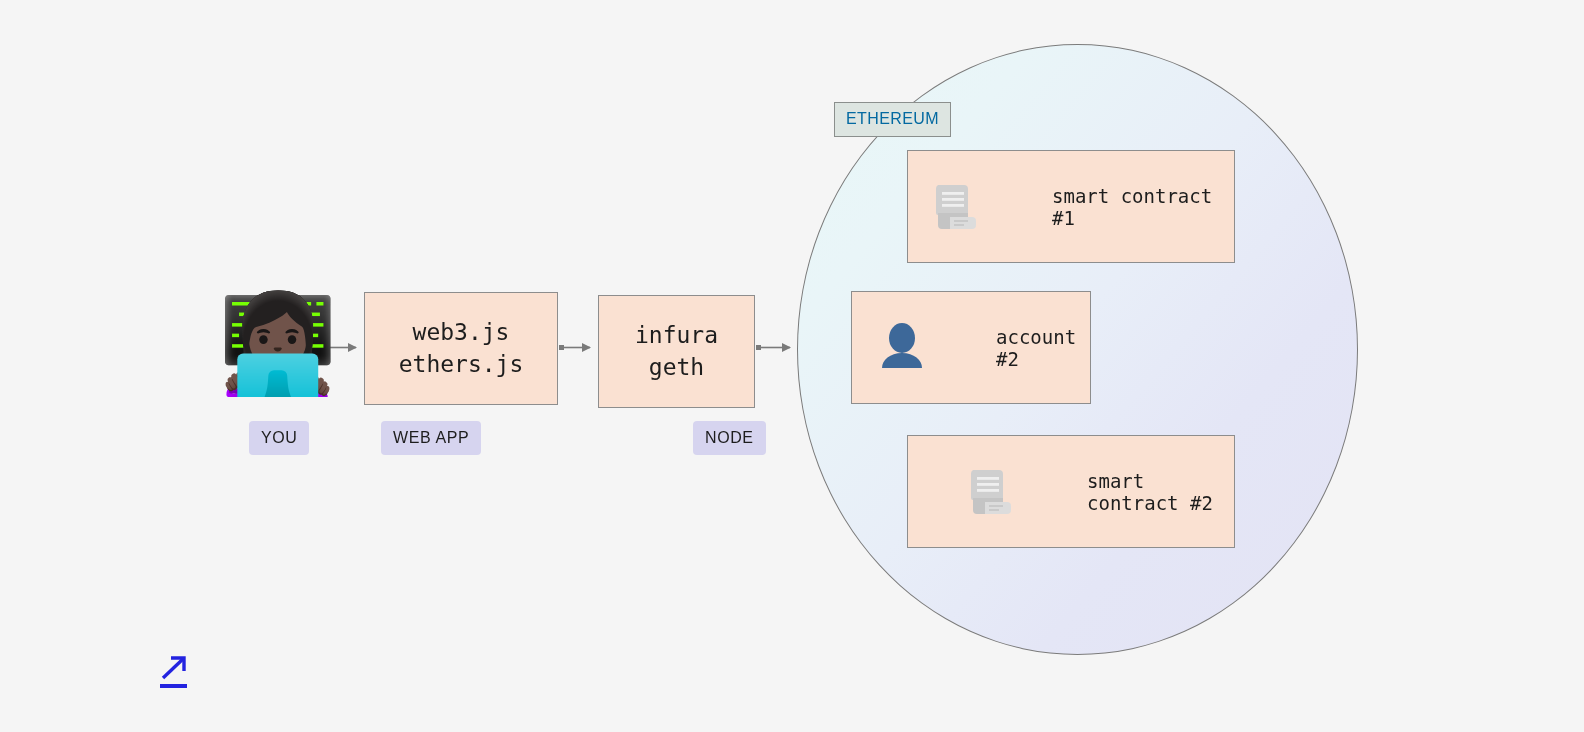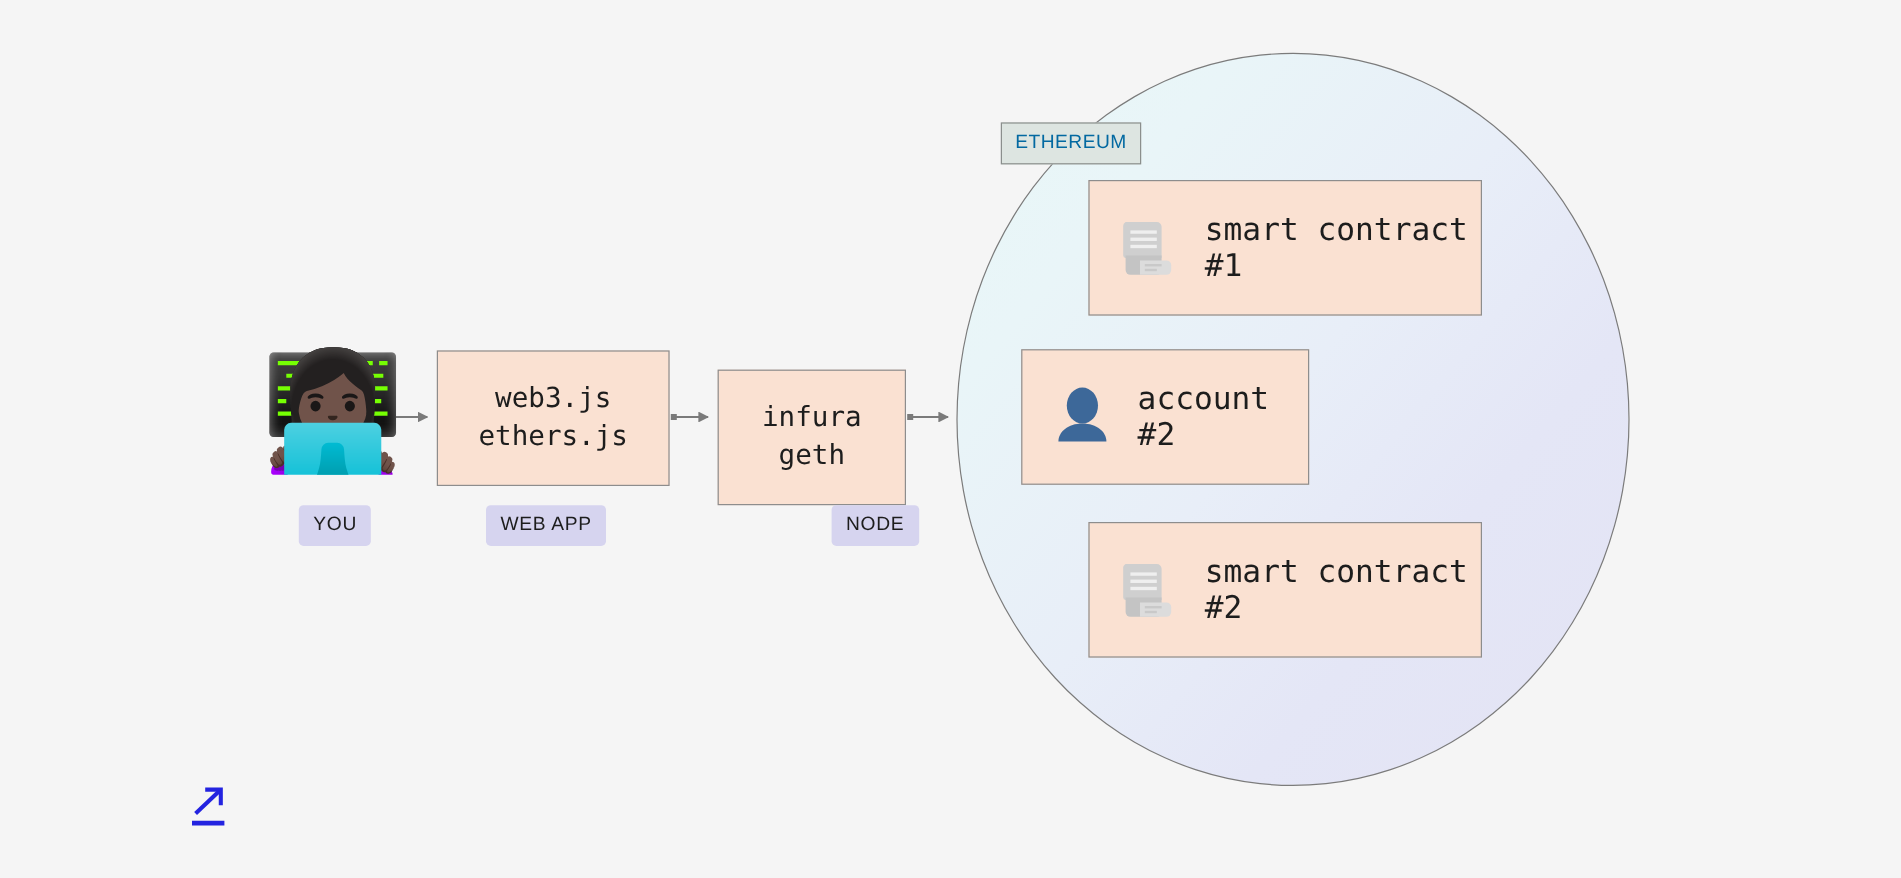--- a/index.html
+++ b/index.html
@@ -70,38 +70,39 @@
     justify-content: center;
     font-family: "DejaVu Sans Mono", "Liberation Mono", monospace;
     font-size: 23px;
     color: #1d1d1d;
     line-height: 1.35;
     text-align: center;
     white-space: pre-line;
   }
 
   .node-webapp { left: 364px; top: 292px; width: 194px; height: 113px; }
-  .node-node   { left: 598px; top: 308px; width: 157px; height: 113px; }
+  .node-node   { left: 598px; top: 295px; width: 157px; height: 113px; }
 
   
   .eth-item {
     position: absolute;
     background: #fae1d2;
     border: 1px solid #8d8d8d;
     box-sizing: border-box;
     display: flex;
     align-items: center;
     font-family: "DejaVu Sans Mono", "Liberation Mono", monospace;
-    font-size: 26px;
+    font-size: 19px;
     color: #1d1d1d;
+    gap: 48px;
   }
   .eth-item .label { margin-left: 18px; }
   .eth-sc1  { left: 907px; top: 150px; width: 328px; height: 113px; }
   .eth-acc1 { left: 851px; top: 291px; width: 240px; height: 113px; }
-  .eth-sc2  { left: 907px; top: 435px; width: 328px; height: 113px; }
+  .eth-sc2  { left: 907px; top: 435px; width: 328px; height: 113px; padding-left: 35px; }
 
   .icon-slot {
     width: 56px;
     height: 56px;
     margin-left: 22px;
     flex: 0 0 auto;
     position: relative;
   }
 
   
@@ -113,21 +114,21 @@
     font-size: 16px;
     letter-spacing: 0.6px;
     height: 34px;
     display: flex;
     align-items: center;
     justify-content: center;
     padding: 0 12px;
     box-sizing: border-box;
   }
   .tag-you    { left: 249px; top: 421px; min-width: 48px; }
-  .tag-webapp { left: 405px; top: 421px; min-width: 87px; }
+  .tag-webapp { left: 381px; top: 421px; min-width: 87px; }
   .tag-node   { left: 646px; top: 421px; min-width: 60px; margin-left: 47px; }
 
   
   .person {
     position: absolute;
     left: 218px;
     top: 283px;
     width: 106px;
     height: 122px;
     font-size: 96px;

